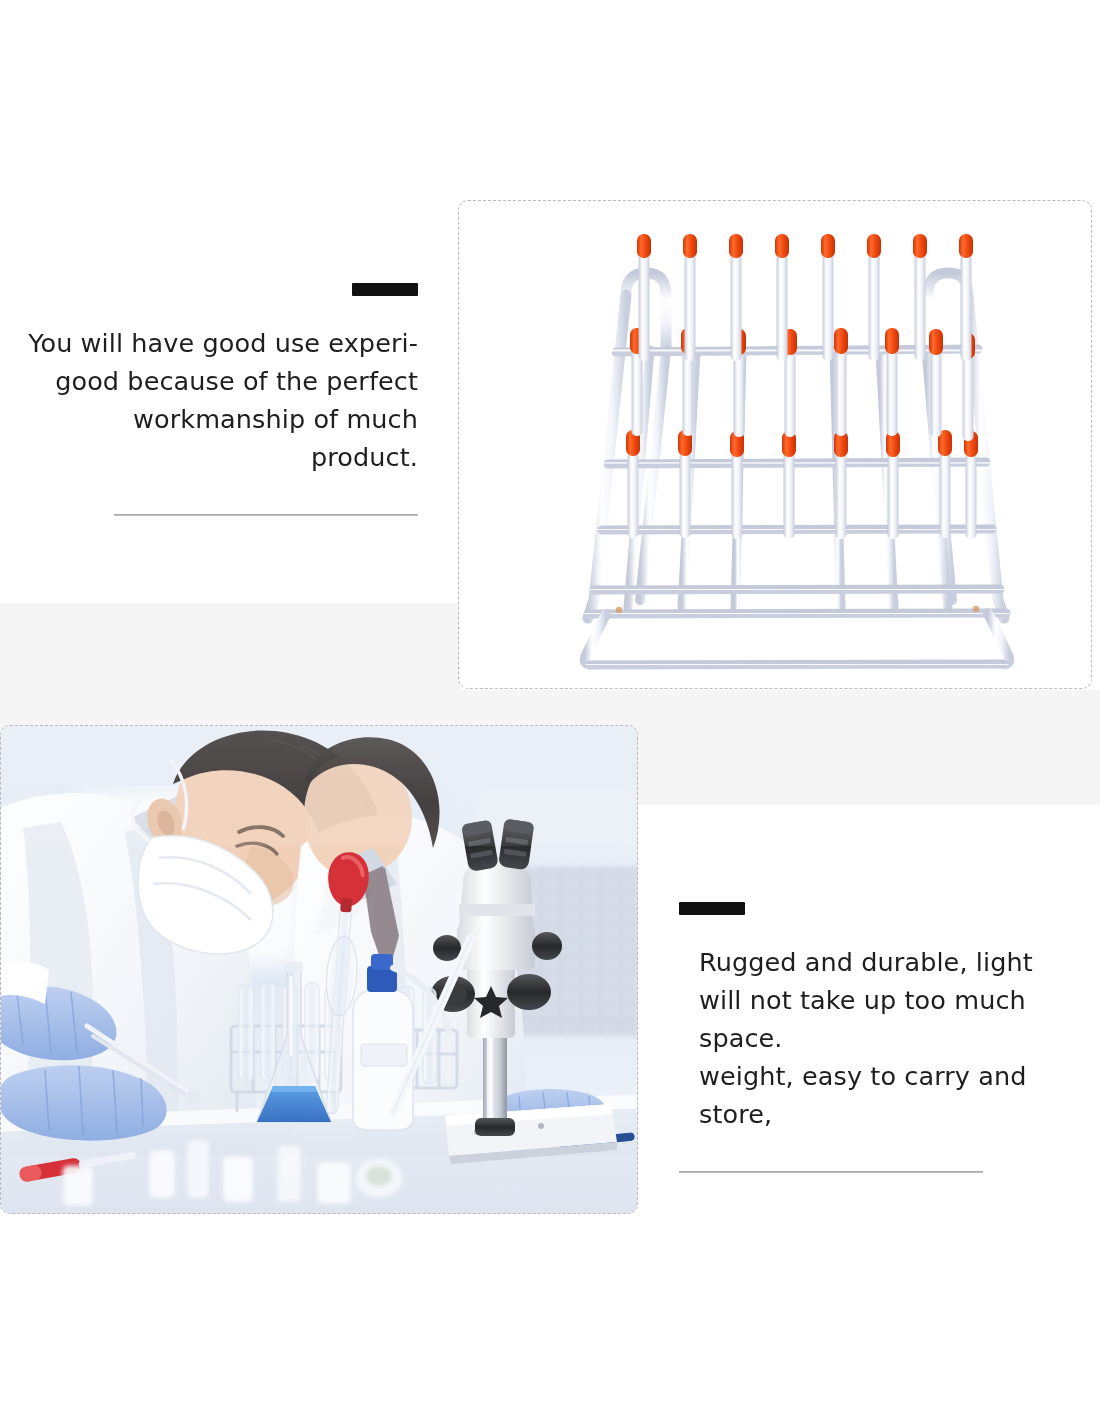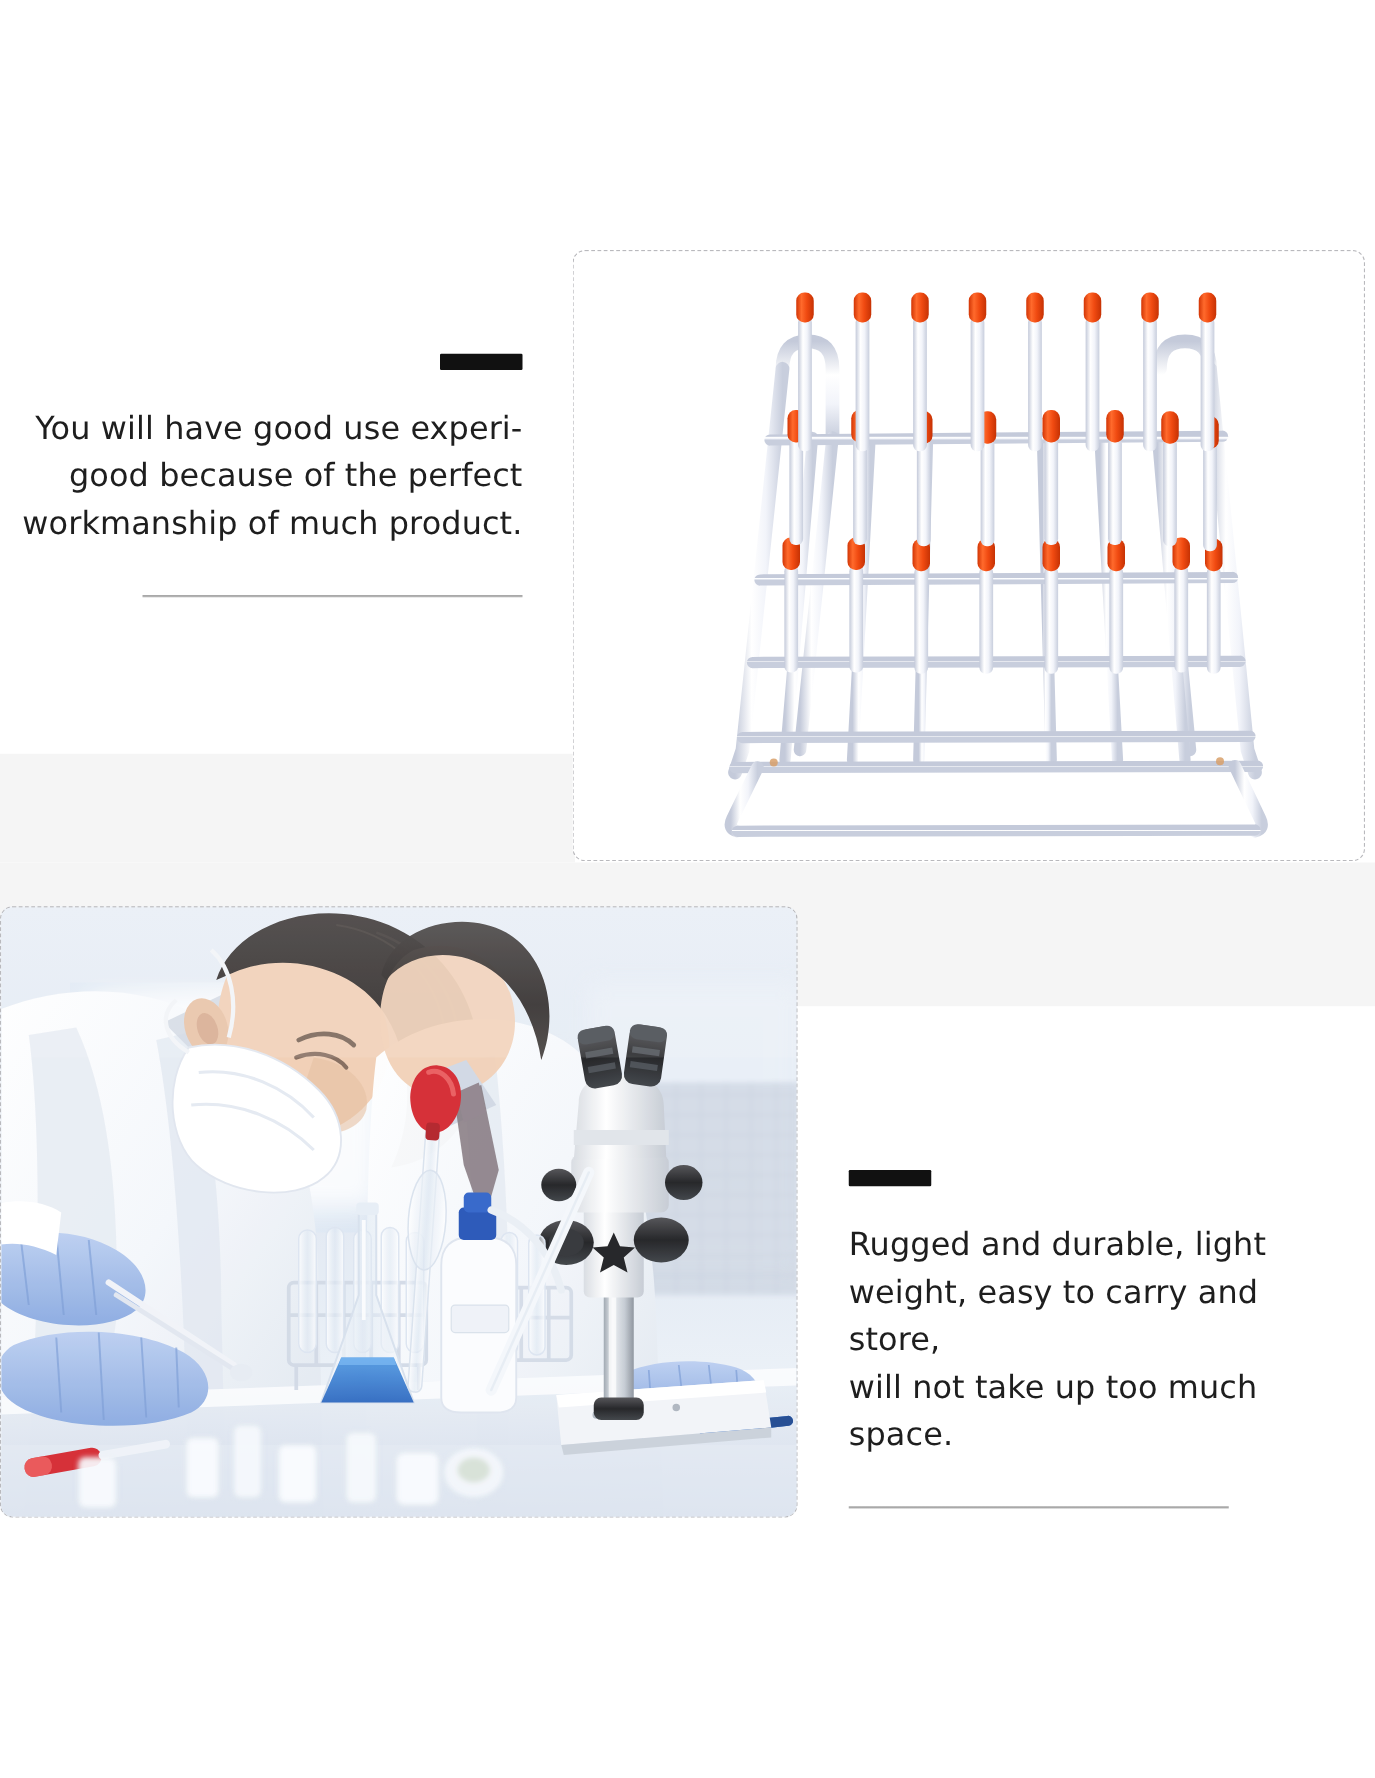--- a/index.html
+++ b/index.html
@@ -57,34 +57,35 @@
   .accent-bar {
     background: #111111;
     height: 13px;
     border-radius: 1px;
   }
   .blurb {
     color: #1e1e1e;
     font-size: 25.5px;
     line-height: 38px;
     letter-spacing: 0.1px;
+    margin-left: 20px;
   }
   .rule {
     height: 2px;
     background: linear-gradient(to bottom, #a9a9a9 0%, #a9a9a9 50%, #d6d6d6 100%);
   }
 
   
   .block-1 { left: 0px; top: 283px; width: 418px; }
   .block-1 .accent-bar { width: 66px; margin-left: 352px; }
   .block-1 .blurb { text-align: right; margin-top: 28px; padding-right: 0px; }
   .block-1 .rule { width: 304px; margin-left: 114px; margin-top: 38px; }
 
   
-  .block-2 { left: 679px; top: 936px; width: 400px; }
+  .block-2 { left: 679px; top: 902px; width: 400px; }
   .block-2 .accent-bar { width: 66px; }
   .block-2 .blurb { text-align: left; margin-top: 28px; }
   .block-2 .rule { width: 304px; margin-top: 38px; }
 
   
   .rack-wrap {
     position: absolute;
     left: 458px;
     top: 200px;
     width: 634px;
@@ -539,17 +540,17 @@
 
   <rect width="638" height="489" fill="#ffffff" opacity="0.07"></rect>
   <rect x="0" y="0" width="638" height="120" fill="#ffffff" opacity="0.1"></rect>
 </svg>
 </div>
 
 <div class="text-block block-2">
   <div class="accent-bar"></div>
   <div class="blurb">
     <div>Rugged and durable, light</div>
+    <div>will not take up too much space.</div>
     <div>weight, easy to carry and store,</div>
-    <div>will not take up too much space.</div>
   </div>
   <div class="rule"></div>
 </div>
 
 </body></html>

